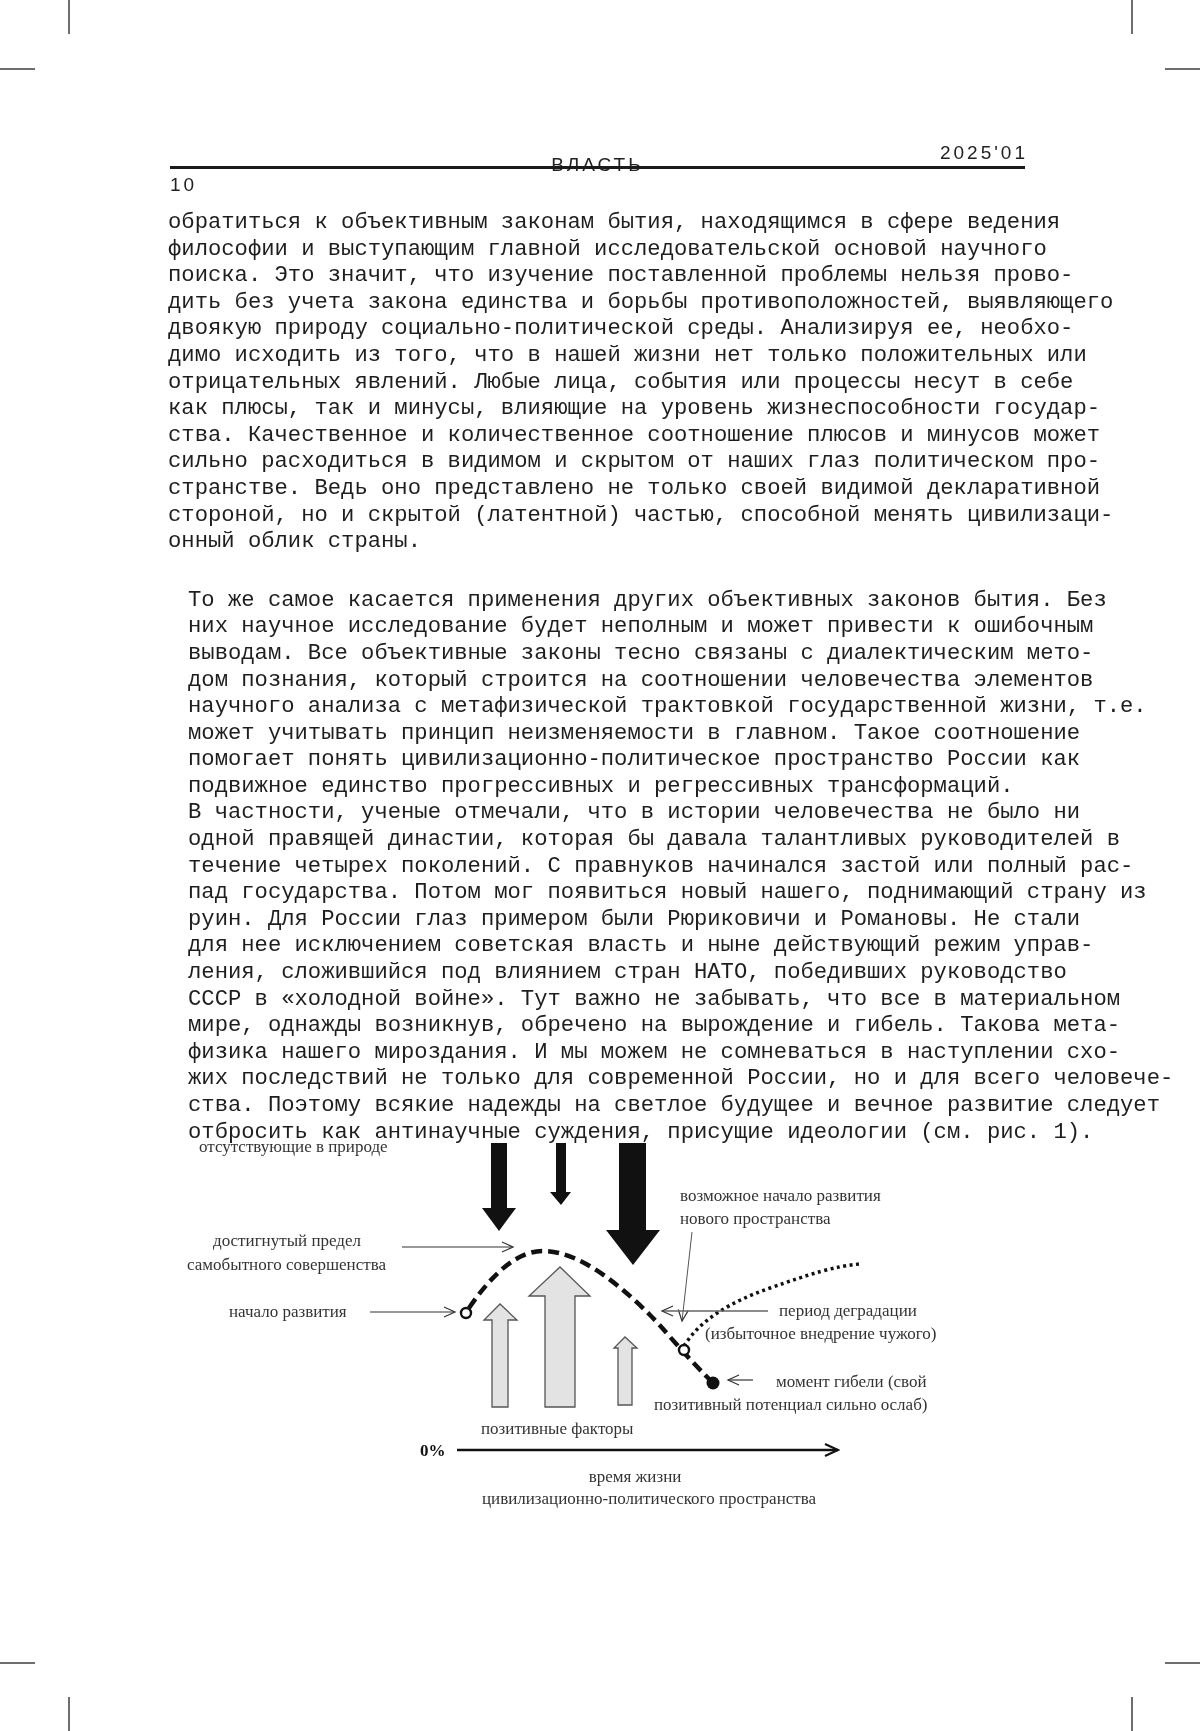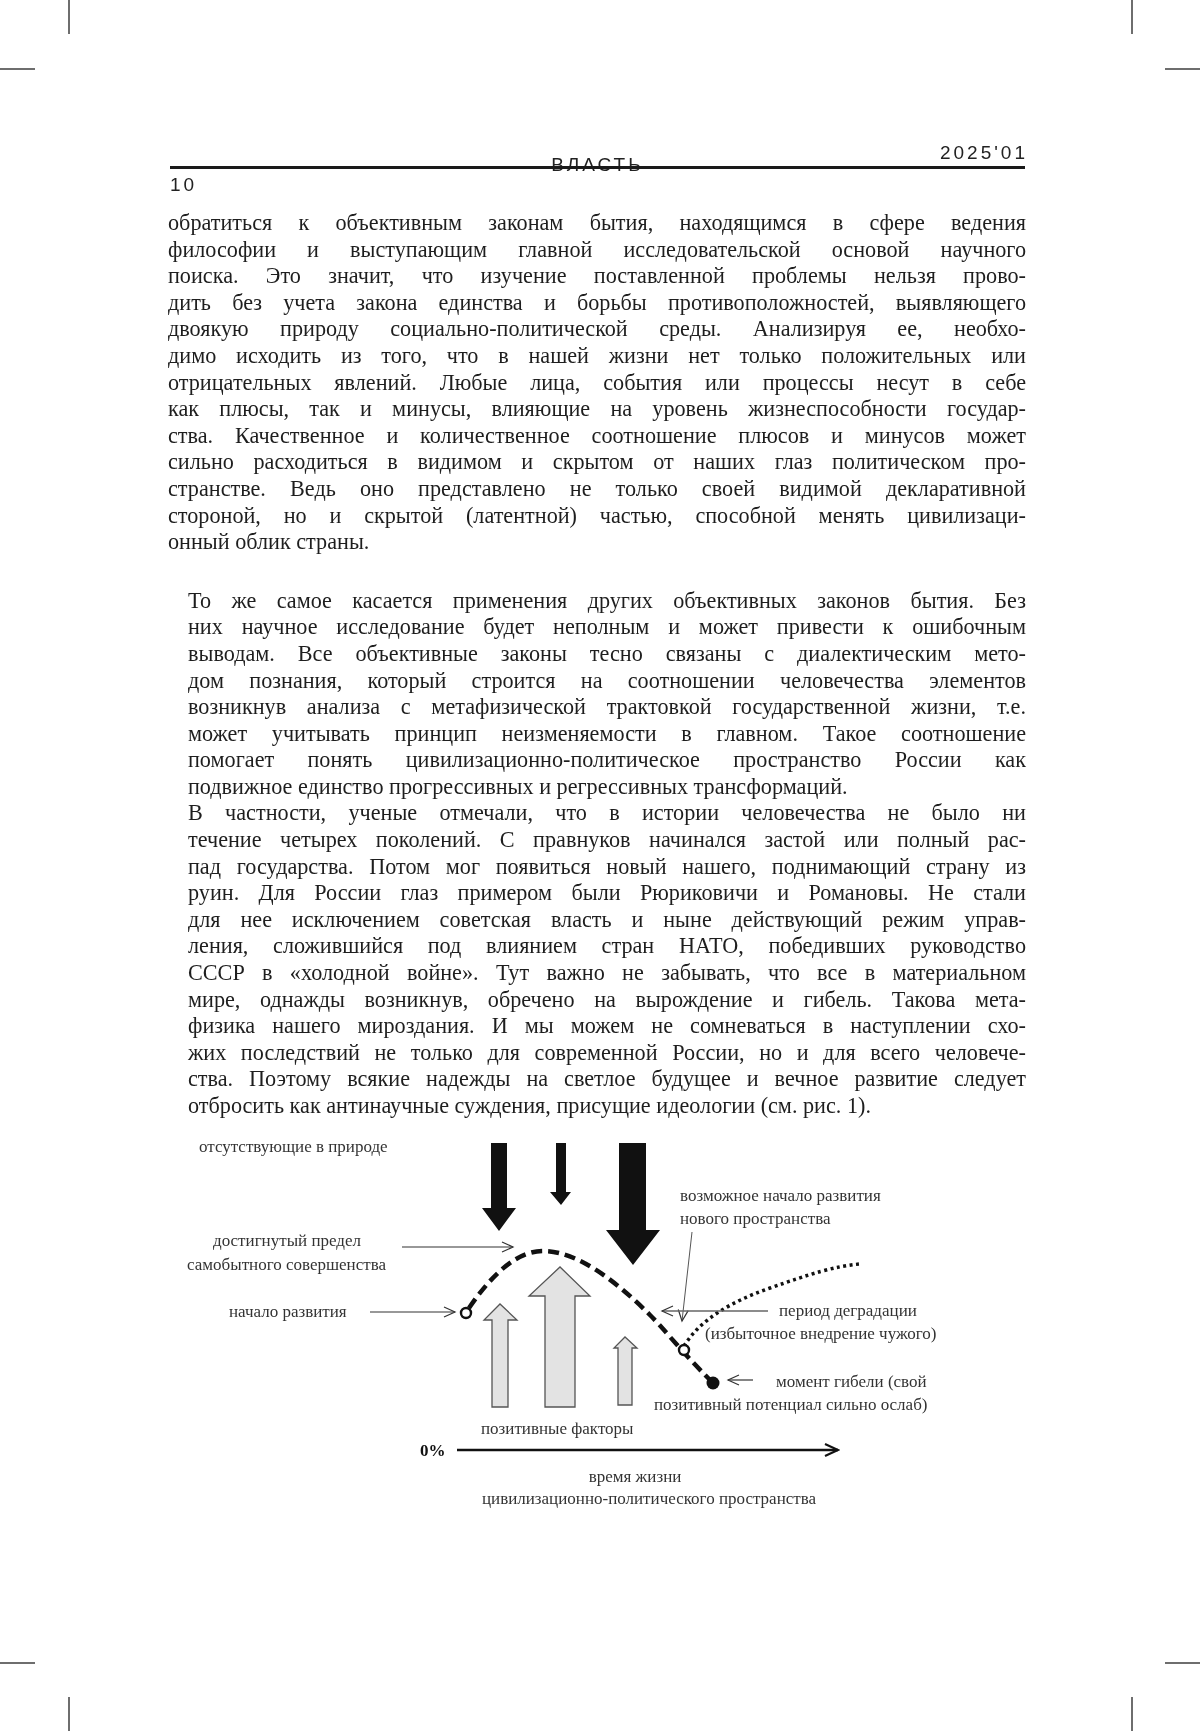--- a/index.html
+++ b/index.html
@@ -19,21 +19,21 @@
   .rh-issue { right: -3px; }
   .rh-rule { position: absolute; left: 0; right: 0; top: 28px; height: 3px; background: #1a1a1a; }
 
   .body-text {
     position: absolute; left: 168px; top: 210px; width: 858px;
     font-family: "Liberation Serif", serif; font-size: 22.2px; line-height: 26.6px;
     color: #1e1e1e; text-align: justify;
   }
   .body-text p { margin: 0; text-indent: 20px; }
   .body-text p.first { text-indent: 0; }
-  .body-text .ln { display: block; text-align-last: justify; white-space: nowrap; }
+  .body-text .ln { display: block; text-align-last: justify; white-space: nowrap; font-family: Liberation Mono, monospace; }
   .body-text .ln.last { text-align-last: left; }
 
   .figure { position: absolute; left: 0; top: 1120px; width: 1200px; height: 400px; text-align: right; }
   .figure svg { position: absolute; left: 0; top: 0; }
   .fig-label { font-family: "Liberation Serif", serif; font-size: 17px; fill: #333; }
 </style>
 </head>
 <body>
 
 <div class="crop v" style="left:68px; top:0;"></div>
@@ -66,27 +66,28 @@
       <span class="ln">сильно расходиться в видимом и скрытом от наших глаз политическом про-</span>
       <span class="ln">странстве. Ведь оно представлено не только своей видимой декларативной</span>
       <span class="ln">стороной, но и скрытой (латентной) частью, способной менять цивилизаци-</span>
       <span class="ln last">онный облик страны.</span>
     </p>
     <p>
       <span class="ln" style="text-indent: 20px; margin-top: 32px;">То же самое касается применения других объективных законов бытия. Без</span>
       <span class="ln">них научное исследование будет неполным и может привести к ошибочным</span>
       <span class="ln">выводам. Все объективные законы тесно связаны с диалектическим мето-</span>
       <span class="ln">дом познания, который строится на соотношении человечества элементов</span>
-      <span class="ln">возникнув анализа с метафизической трактовкой государственной жизни, т.е.</span>
+      <span class="ln">научного анализа с метафизической трактовкой государственной жизни, т.е.</span>
       <span class="ln">может учитывать принцип неизменяемости в главном. Такое соотношение</span>
       <span class="ln">помогает понять цивилизационно-политическое пространство России как</span>
       <span class="ln last">подвижное единство прогрессивных и регрессивных трансформаций.</span>
     </p>
     <p>
       <span class="ln" style="text-indent: 20px;">В частности, ученые отмечали, что в истории человечества не было ни</span>
+      <span class="ln">одной правящей династии, которая бы давала талантливых руководителей в</span>
       <span class="ln">течение четырех поколений. С правнуков начинался застой или полный рас-</span>
       <span class="ln">пад государства. Потом мог появиться новый нашего, поднимающий страну из</span>
       <span class="ln">руин. Для России глаз примером были Рюриковичи и Романовы. Не стали</span>
       <span class="ln">для нее исключением советская власть и ныне действующий режим управ-</span>
       <span class="ln">ления, сложившийся под влиянием стран НАТО, победивших руководство</span>
       <span class="ln">СССР в «холодной войне». Тут важно не забывать, что все в материальном</span>
       <span class="ln">мире, однажды возникнув, обречено на вырождение и гибель. Такова мета-</span>
       <span class="ln">физика нашего мироздания. И мы можем не сомневаться в наступлении схо-</span>
       <span class="ln">жих последствий не только для современной России, но и для всего человече-</span>
       <span class="ln">ства. Поэтому всякие надежды на светлое будущее и вечное развитие следует</span>

